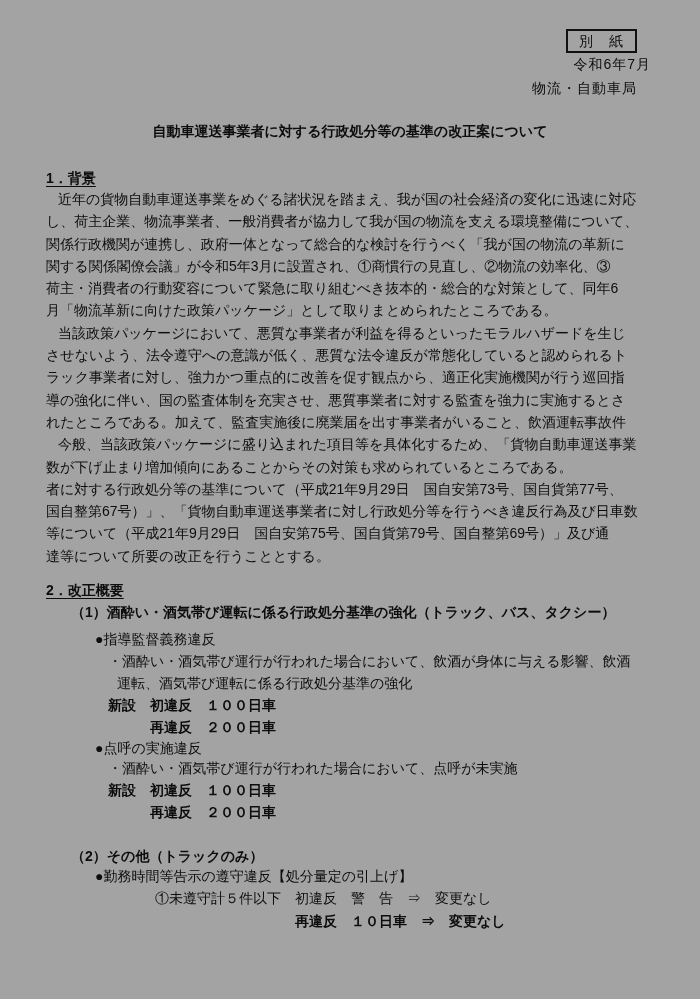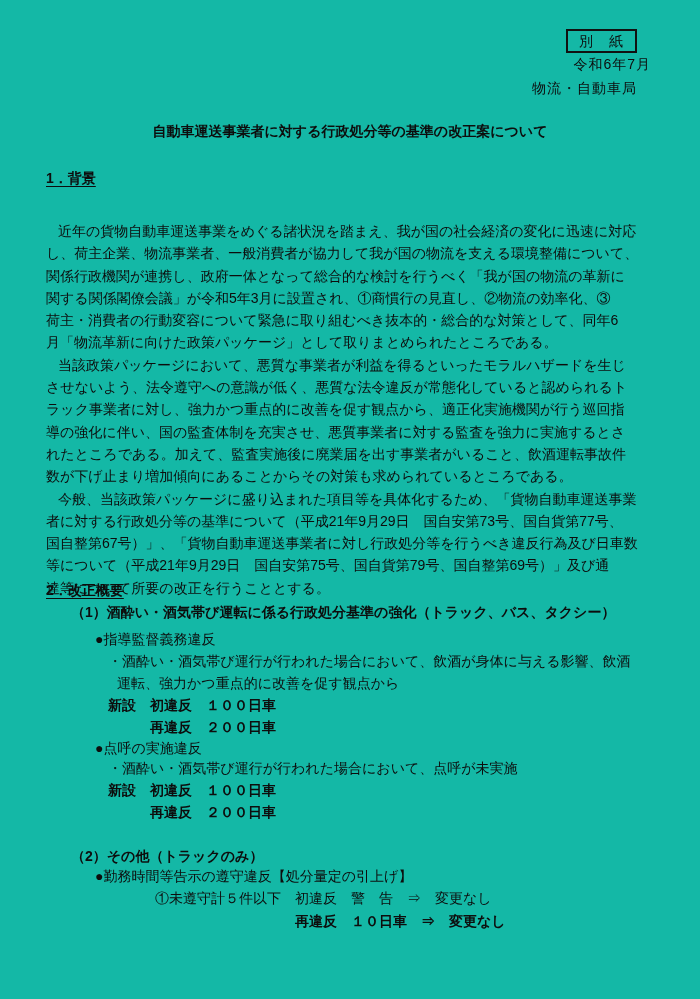--- a/index.html
+++ b/index.html
@@ -6,21 +6,21 @@
   html,body { background:#ffffff; }
   body {
     width:700px; height:999px;
     font-family:"Liberation Sans", sans-serif;
     color:#0d0d0d;
     -webkit-font-smoothing:antialiased;
   }
   .page {
     position:relative;
     width:700px; height:999px;
-    background:#14b8a6;
+    background:#a3a3a3;
     overflow:hidden;
     font-size:14px;
     line-height:22.3px;
   }
   .ln { white-space:pre; }
 
   
   .besshi-box {
     position:absolute; top:29px; left:566px;
     width:71px; height:24px;
@@ -49,21 +49,20 @@
     font-weight:bold;
     text-decoration:underline;
     text-underline-offset:3px;
   }
   .sec1-heading { top:167px; }
   .sec2-heading { top:579px; }
 
   .body-block {
     position:absolute; top:188px; left:46px;
     width:606px;
-    margin-top:32px;
   }
   .body-block .ln { height:22.3px; }
   .ind { padding-left:12px; }
 
   
   .abs { position:absolute; }
   .bold { font-weight:bold; }
 
   .i1-heading { top:601px; left:71px; }
   .i1-b1      { top:628px; left:95px; }
@@ -101,34 +100,34 @@
     <div class="ln">し、荷主企業、物流事業者、一般消費者が協力して我が国の物流を支える環境整備について、</div>
     <div class="ln">関係行政機関が連携し、政府一体となって総合的な検討を行うべく「我が国の物流の革新に</div>
     <div class="ln">関する関係閣僚会議」が令和5年3月に設置され、①商慣行の見直し、②物流の効率化、③</div>
     <div class="ln">荷主・消費者の行動変容について緊急に取り組むべき抜本的・総合的な対策として、同年6</div>
     <div class="ln">月「物流革新に向けた政策パッケージ」として取りまとめられたところである。</div>
     <div class="ln ind">当該政策パッケージにおいて、悪質な事業者が利益を得るといったモラルハザードを生じ</div>
     <div class="ln">させないよう、法令遵守への意識が低く、悪質な法令違反が常態化していると認められるト</div>
     <div class="ln">ラック事業者に対し、強力かつ重点的に改善を促す観点から、適正化実施機関が行う巡回指</div>
     <div class="ln">導の強化に伴い、国の監査体制を充実させ、悪質事業者に対する監査を強力に実施するとさ</div>
     <div class="ln">れたところである。加えて、監査実施後に廃業届を出す事業者がいること、飲酒運転事故件</div>
+    <div class="ln ind">今般、当該政策パッケージに盛り込まれた項目等を具体化するため、「貨物自動車運送事業</div>
     <div class="ln">数が下げ止まり増加傾向にあることからその対策も求められているところである。</div>
-    <div class="ln ind">今般、当該政策パッケージに盛り込まれた項目等を具体化するため、「貨物自動車運送事業</div>
     <div class="ln">者に対する行政処分等の基準について（平成21年9月29日　国自安第73号、国自貨第77号、</div>
     <div class="ln">国自整第67号）」、「貨物自動車運送事業者に対し行政処分等を行うべき違反行為及び日車数</div>
     <div class="ln">等について（平成21年9月29日　国自安第75号、国自貨第79号、国自整第69号）」及び通</div>
     <div class="ln">達等について所要の改正を行うこととする。</div>
   </div>
 
   <div class="sec-heading sec2-heading">2．改正概要</div>
 
   <div class="abs ln bold i1-heading">（1）酒酔い・酒気帯び運転に係る行政処分基準の強化（トラック、バス、タクシー）</div>
   <div class="abs ln i1-b1">●指導監督義務違反</div>
   <div class="abs ln i1-b1n1">・酒酔い・酒気帯び運行が行われた場合において、飲酒が身体に与える影響、飲酒</div>
-  <div class="abs ln i1-b1n2">運転、強力かつ重点的に改善を促す観点から</div>
+  <div class="abs ln i1-b1n2">運転、酒気帯び運転に係る行政処分基準の強化</div>
   <div class="abs ln bold i1-p1">新設　初違反　１００日車</div>
   <div class="abs ln bold i1-p2">再違反　２００日車</div>
   <div class="abs ln i1-b2">●点呼の実施違反</div>
   <div class="abs ln i1-b2n">・酒酔い・酒気帯び運行が行われた場合において、点呼が未実施</div>
   <div class="abs ln bold i1-p3">新設　初違反　１００日車</div>
   <div class="abs ln bold i1-p4">再違反　２００日車</div>
 
   <div class="abs ln bold i2-heading">（2）その他（トラックのみ）</div>
   <div class="abs ln i2-b1">●勤務時間等告示の遵守違反【処分量定の引上げ】</div>
   <div class="abs ln i2-r1">①未遵守計５件以下　初違反　警　告　⇒　変更なし</div>

